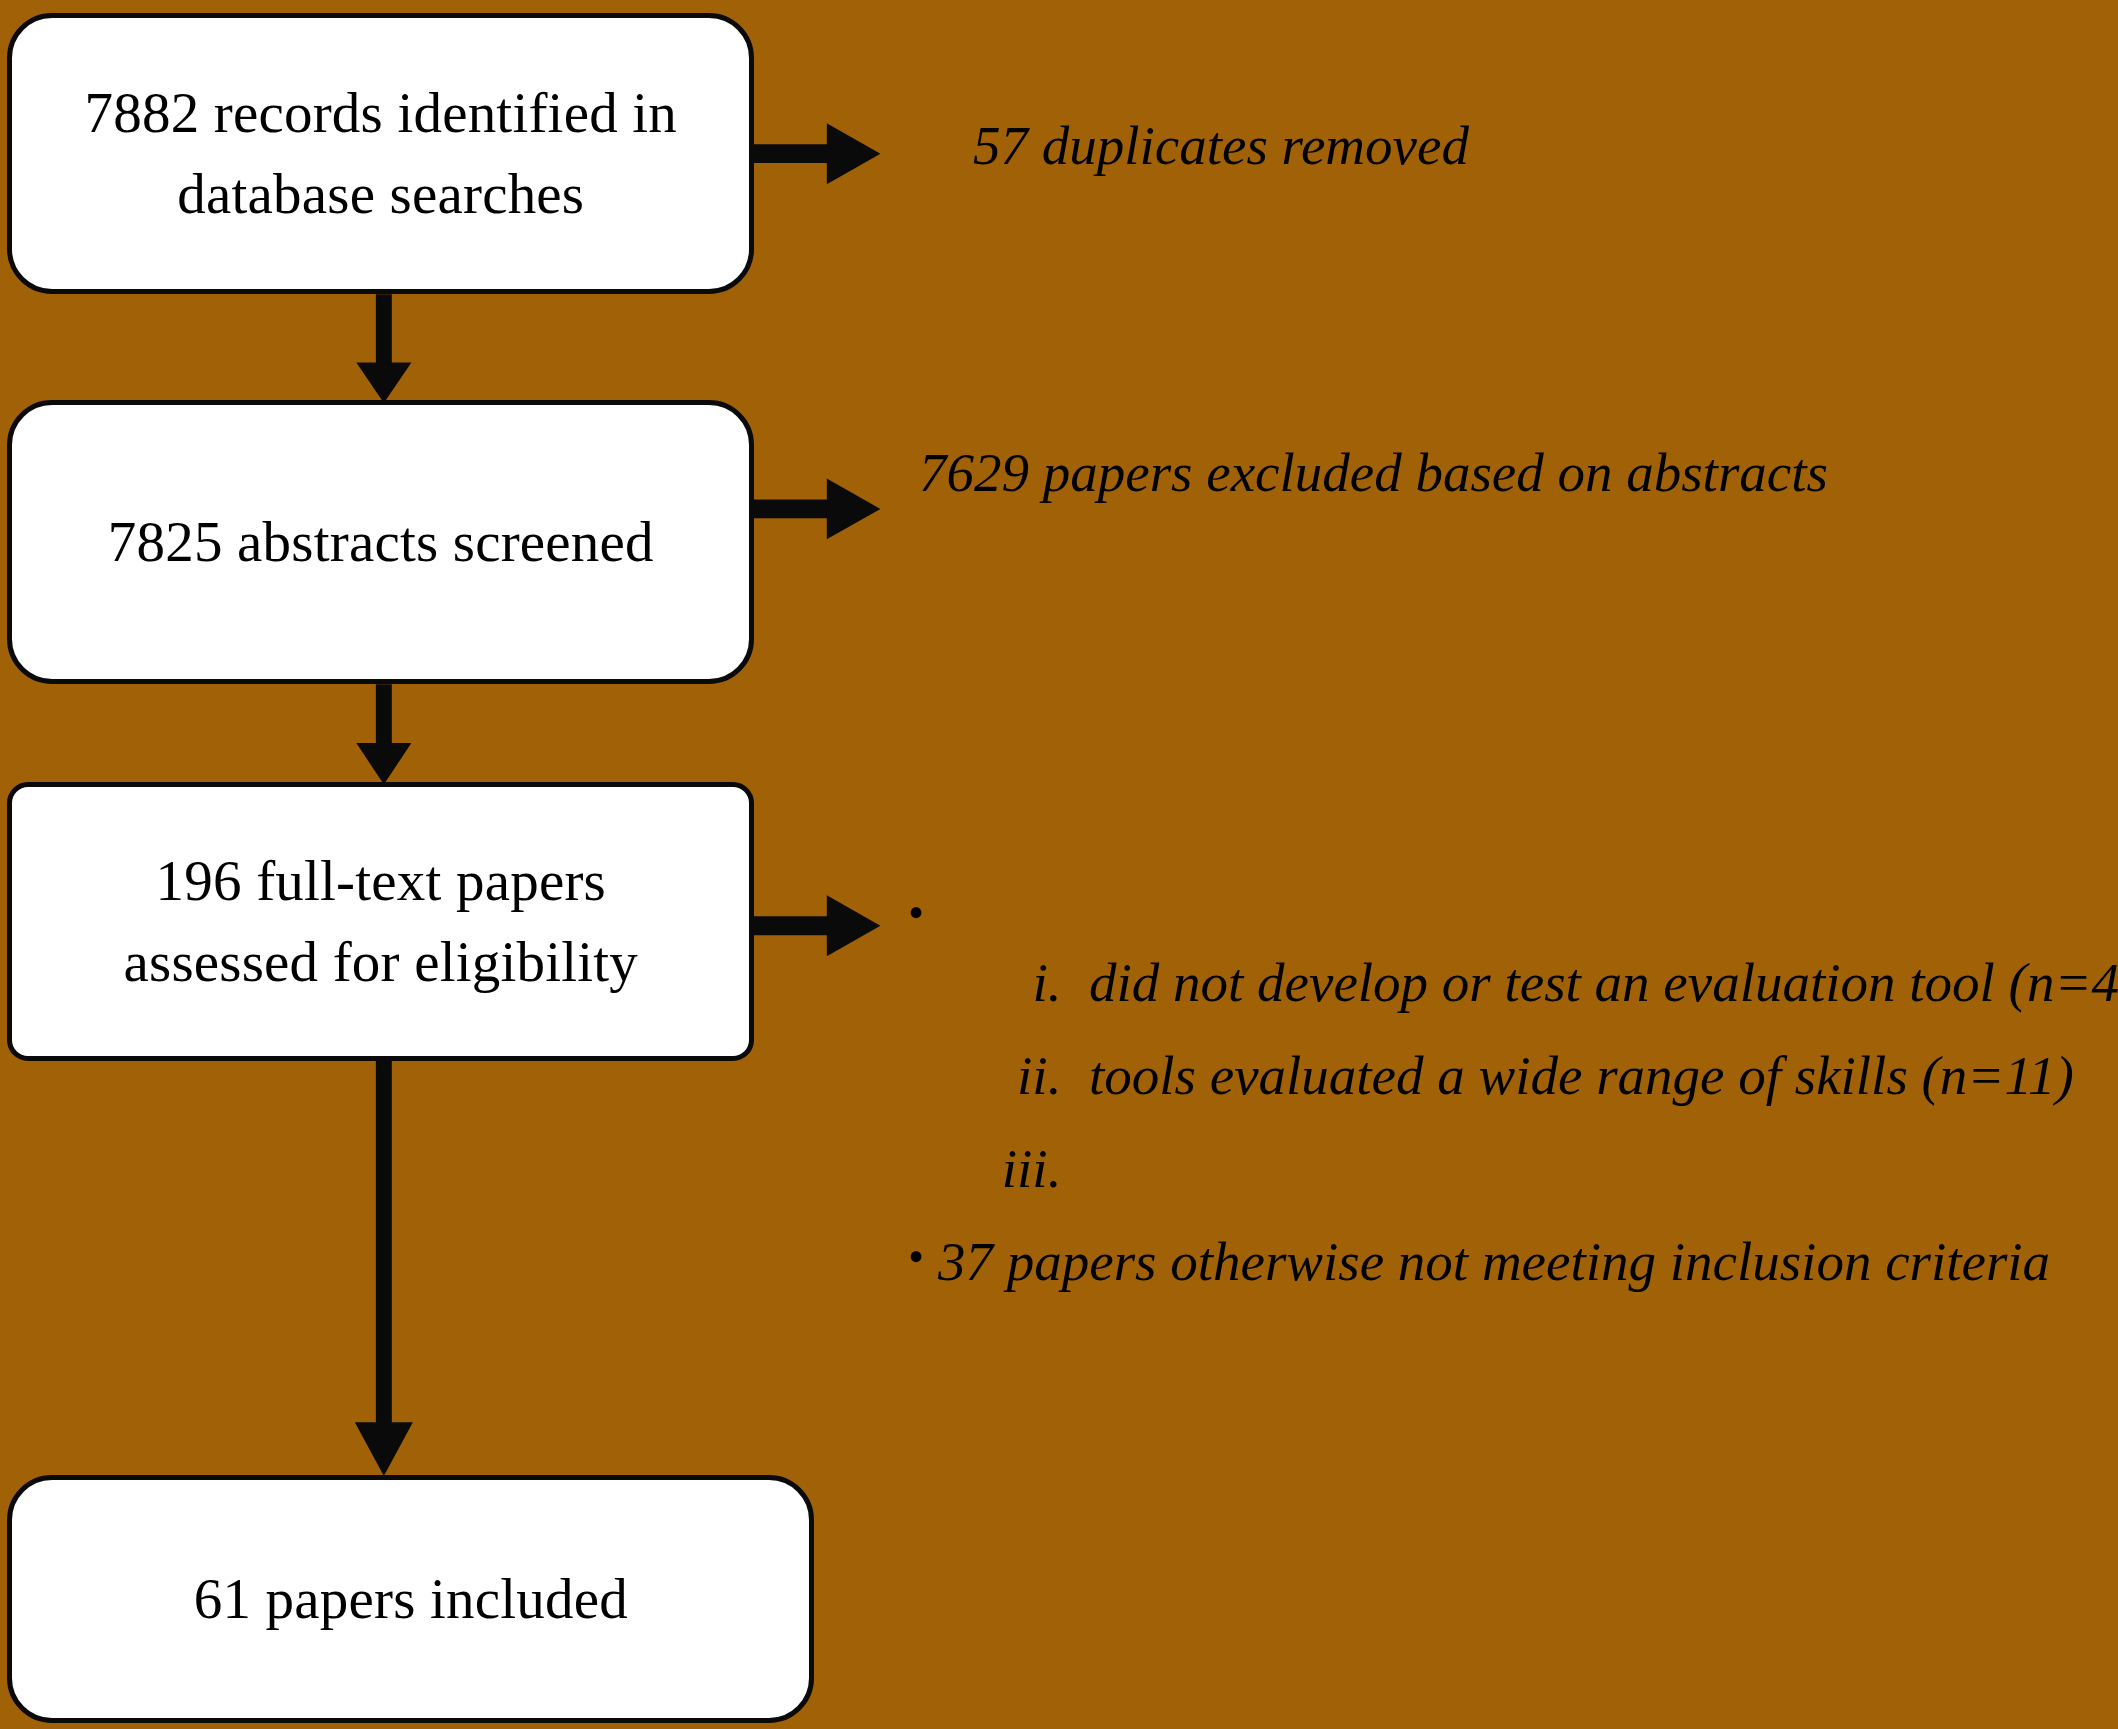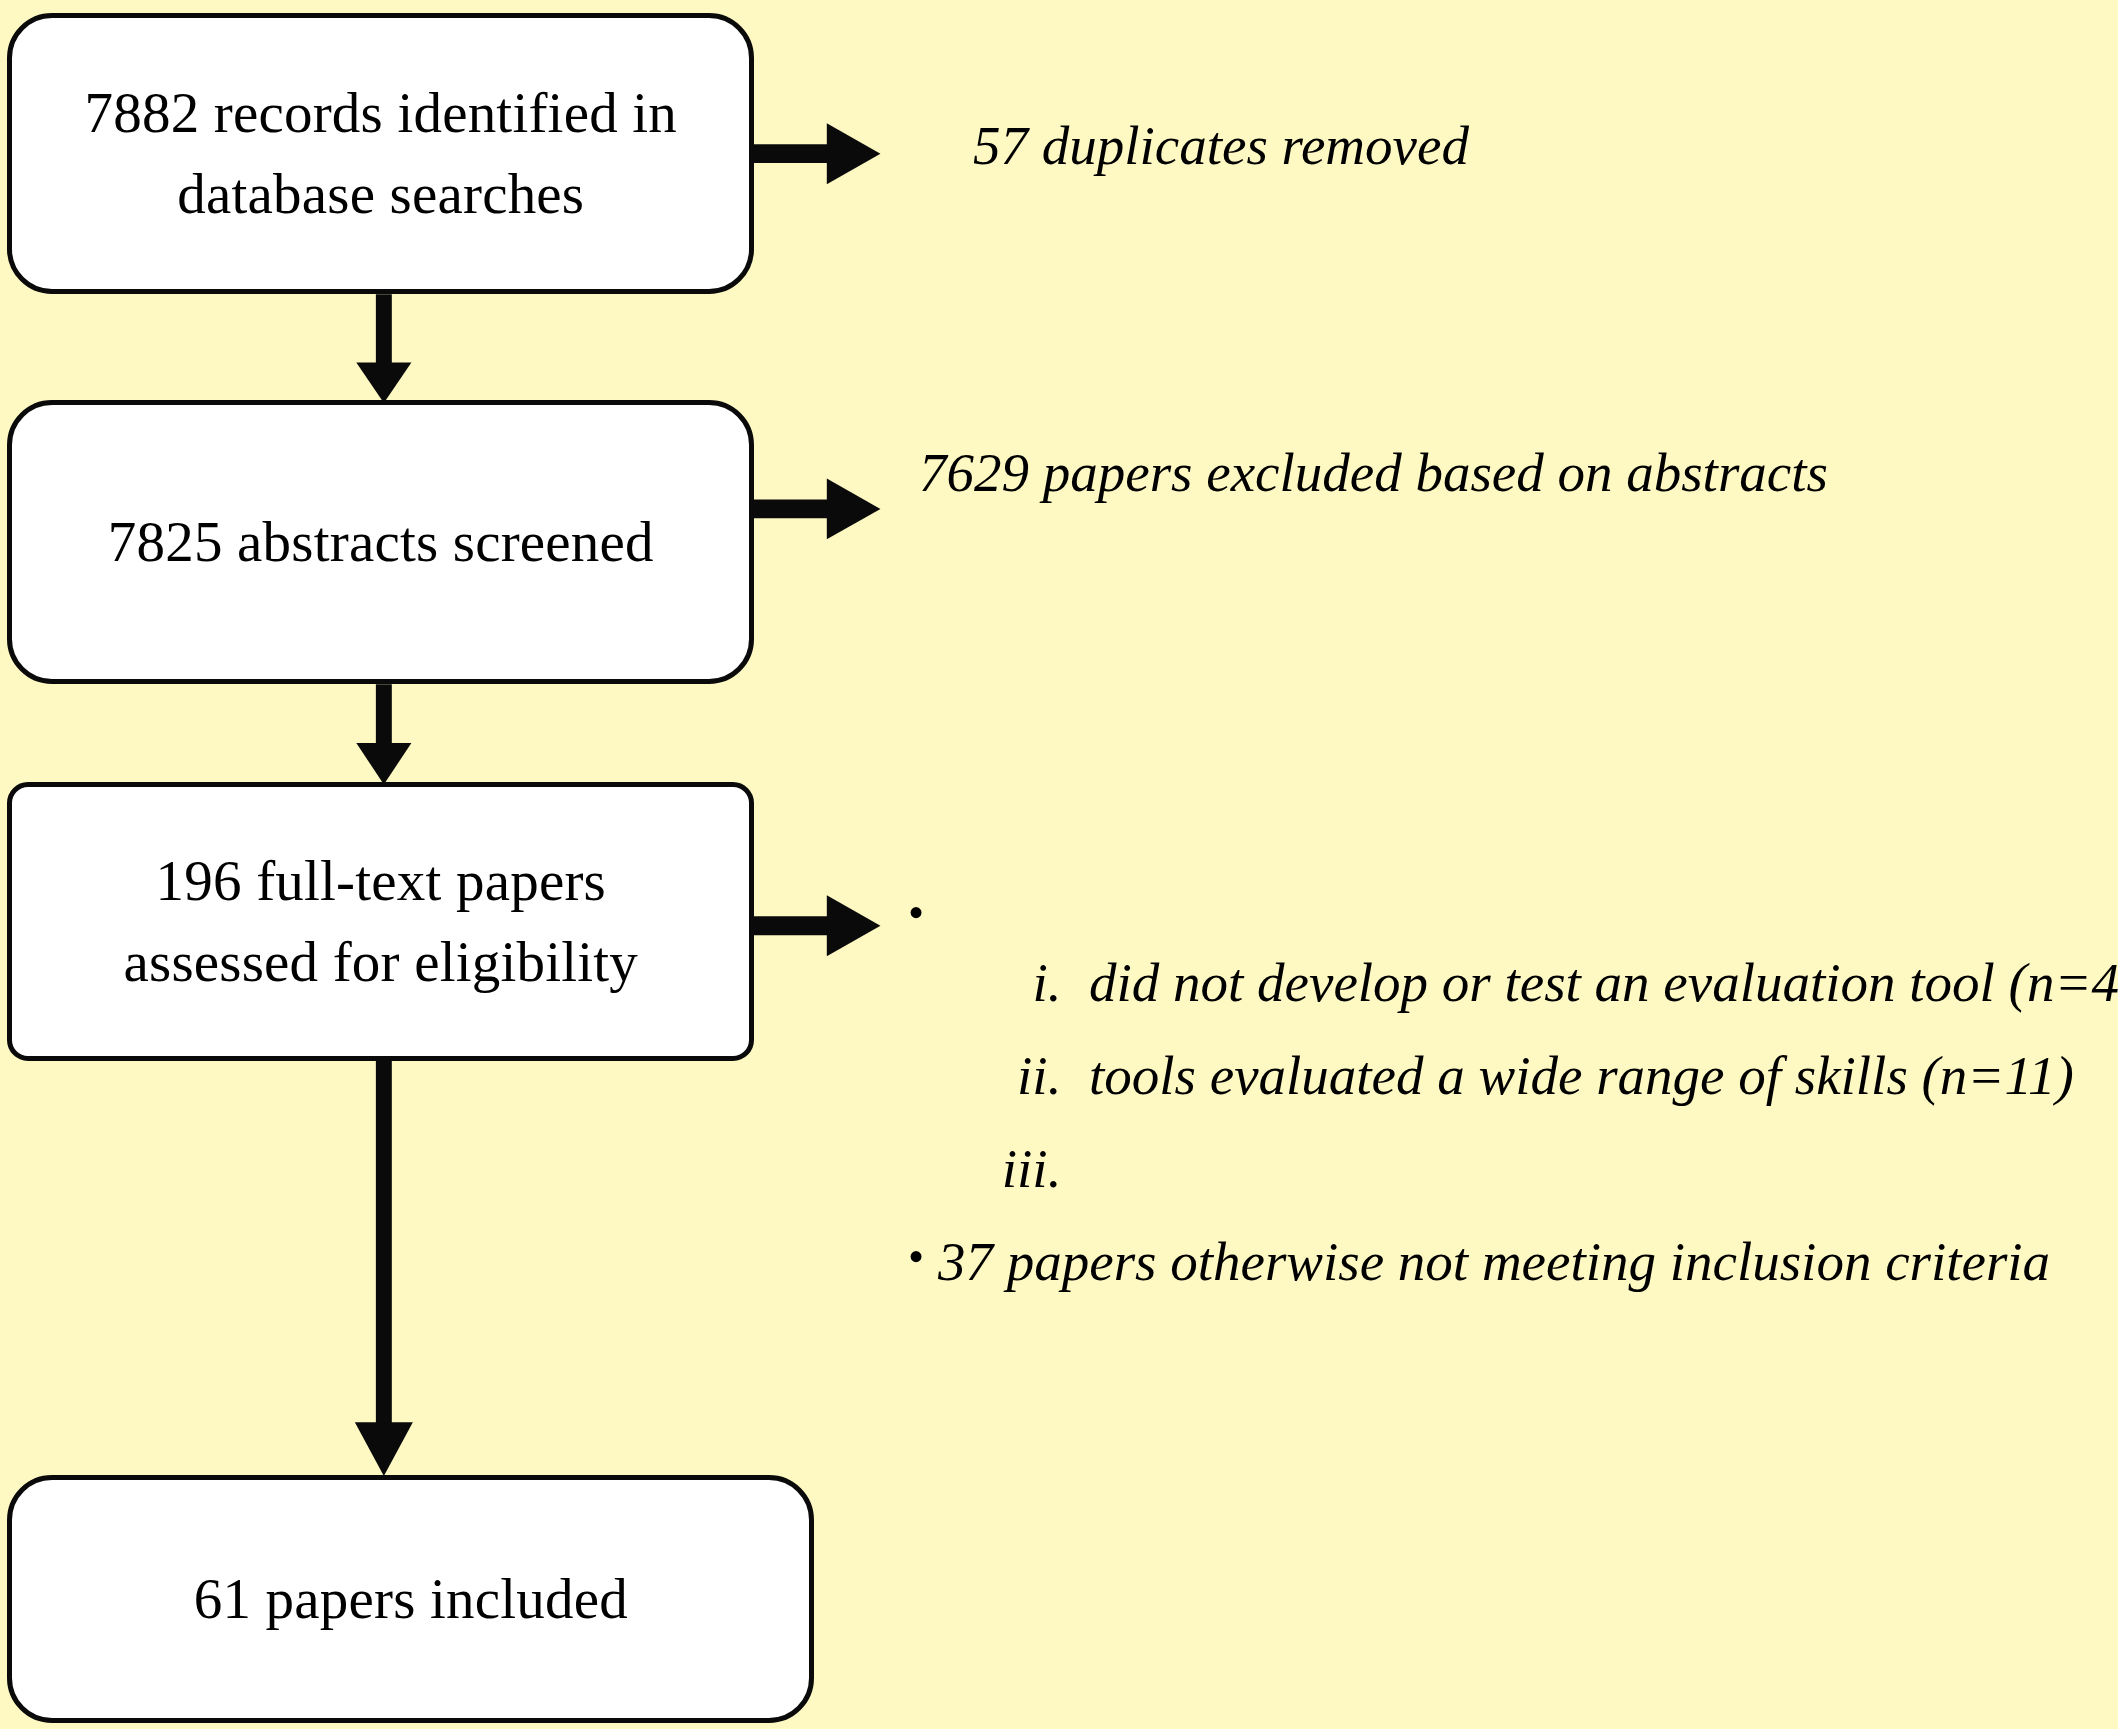--- a/index.html
+++ b/index.html
@@ -4,21 +4,21 @@
 <style>
   html, body {
     margin: 0;
     padding: 0;
     background: #ffffff;
   }
   #page {
     position: relative;
     width: 2119px;
     height: 1729px;
-    background: #fef9c3;
+    background: #a16207;
     overflow: hidden;
     font-family: "Liberation Serif", "DejaVu Serif", serif;
     color: #000000;
   }
 
   
   .flow-box {
     position: absolute;
     box-sizing: border-box;
     border: 5px solid #0a0a0a;

